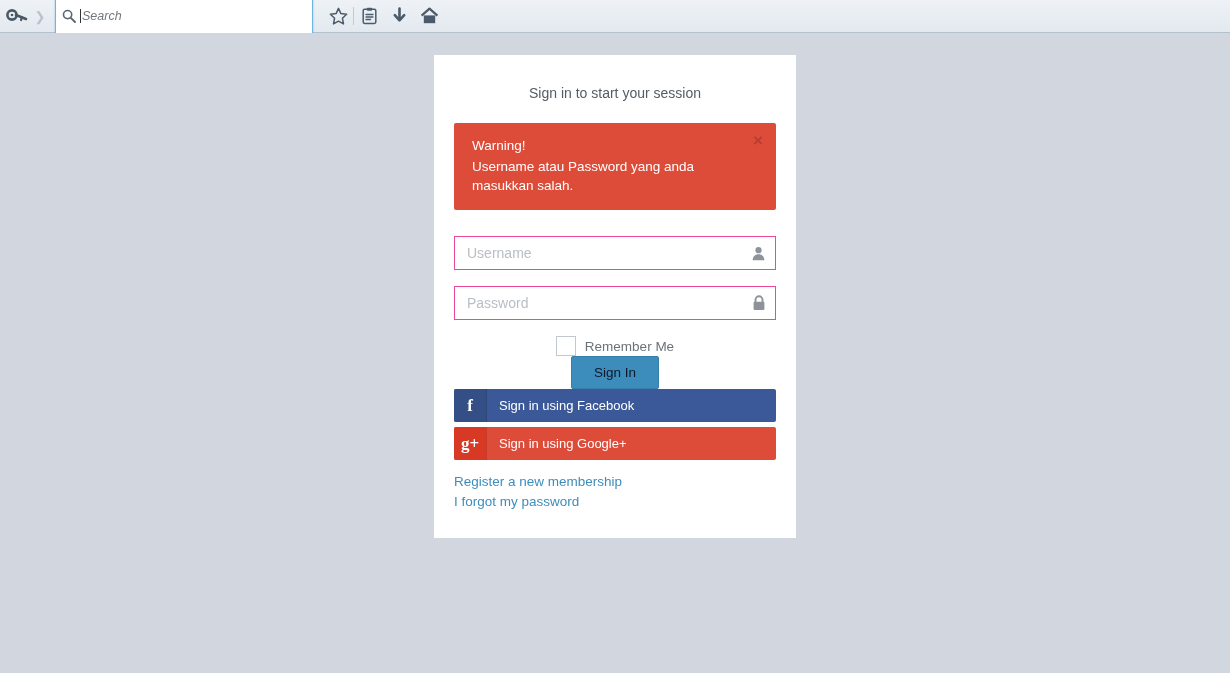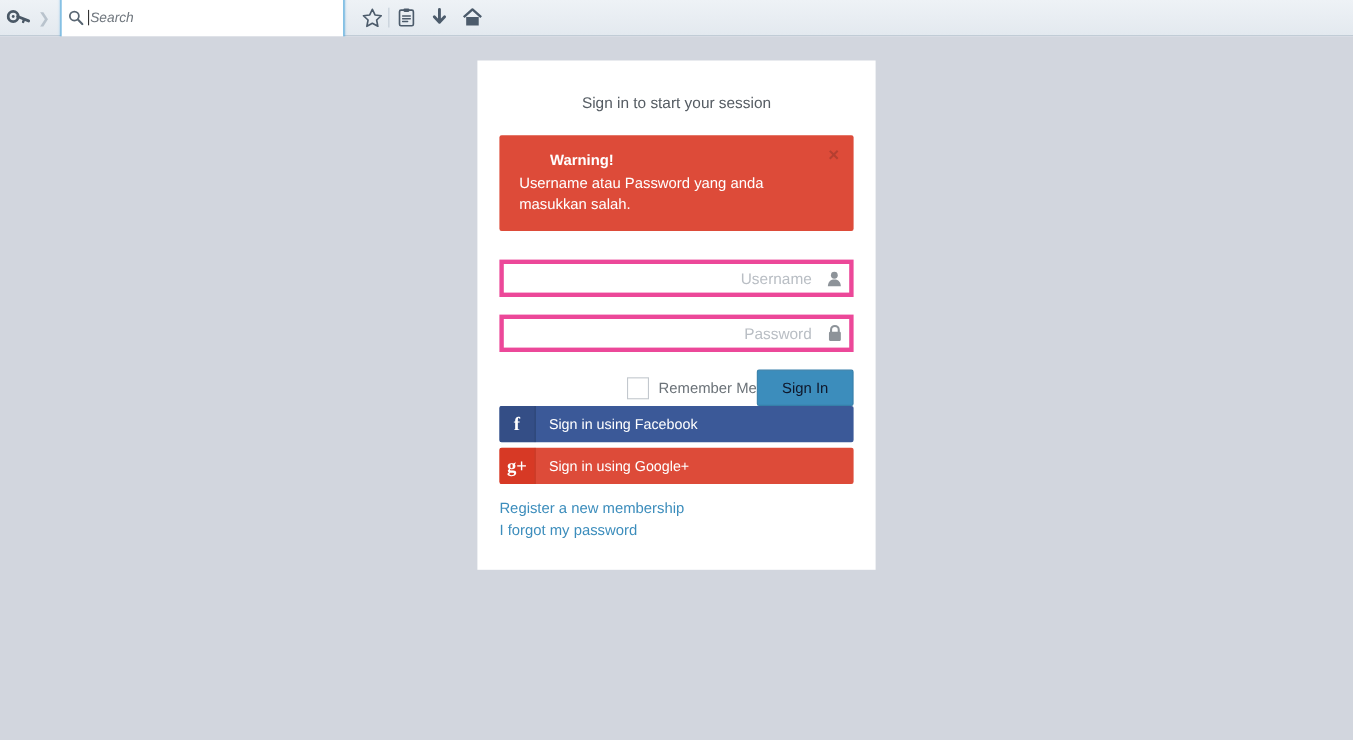--- a/index.html
+++ b/index.html
@@ -117,56 +117,56 @@
   .alert {
     position: relative;
     background: #dd4b39;
     color: #fff;
     padding: 13px 34px 15px 18px;
     margin-bottom: 26px;
     font-size: 13.5px;
     line-height: 19px;
     border-radius: 2px;
   }
-  .alert-title { font-weight: bold; display: block; margin-bottom: 2px; margin-left: 28px; }
+  .alert-title { font-weight: normal; display: block; margin-bottom: 2px; }
   .alert-close {
     position: absolute; top: 9px; right: 13px;
     font-size: 17px; line-height: 17px;
     color: #b53f31; font-weight: bold;
   }
 
   
   .field {
     position: relative;
     margin-bottom: 16px;
   }
   .field input {
     width: 100%; height: 34px;
-    border: 4px solid #ec4899;
+    border: 1px solid #ec4899;
     border-radius: 0;
     padding: 6px 34px 6px 12px;
     font-size: 14px;
     color: #555;
     font-family: "Liberation Sans", sans-serif;
     outline: none;
     background: #fff;
-    text-align: right;
   }
   .field input::placeholder { color: #b9bec4; }
   .field-icon {
     position: absolute; right: 10px; top: 0;
     height: 34px; display: flex; align-items: center;
     color: #8d9399; pointer-events: none;
   }
 
   
   .row-actions {
     display: flex; align-items: center;
-    justify-content: flex-end;
+    justify-content: space-between;
     margin-top: 8px;
+    flex-direction: column;
   }
   .remember { display: flex; align-items: center; }
   .cbox {
     width: 20px; height: 20px;
     border: 1px solid #c3c8ce;
     background: #fff;
     margin-right: 9px;
     flex: 0 0 auto;
   }
   .remember-label { font-size: 13.5px; color: #6b7278; }

